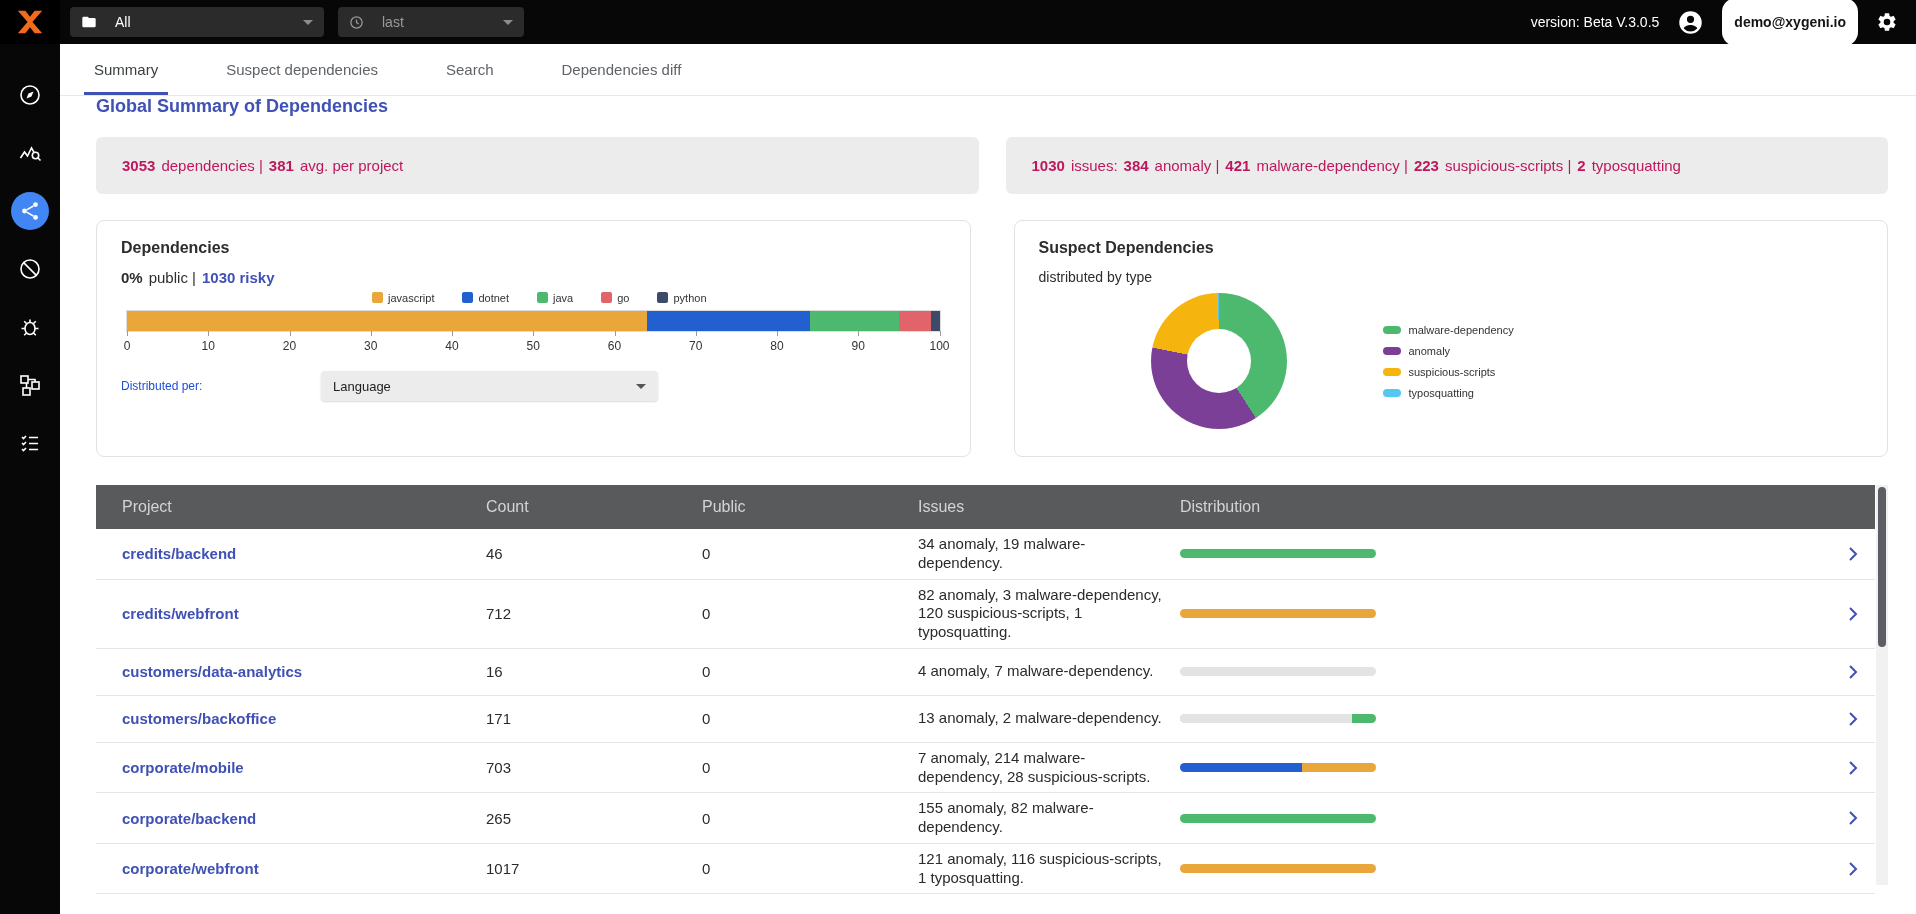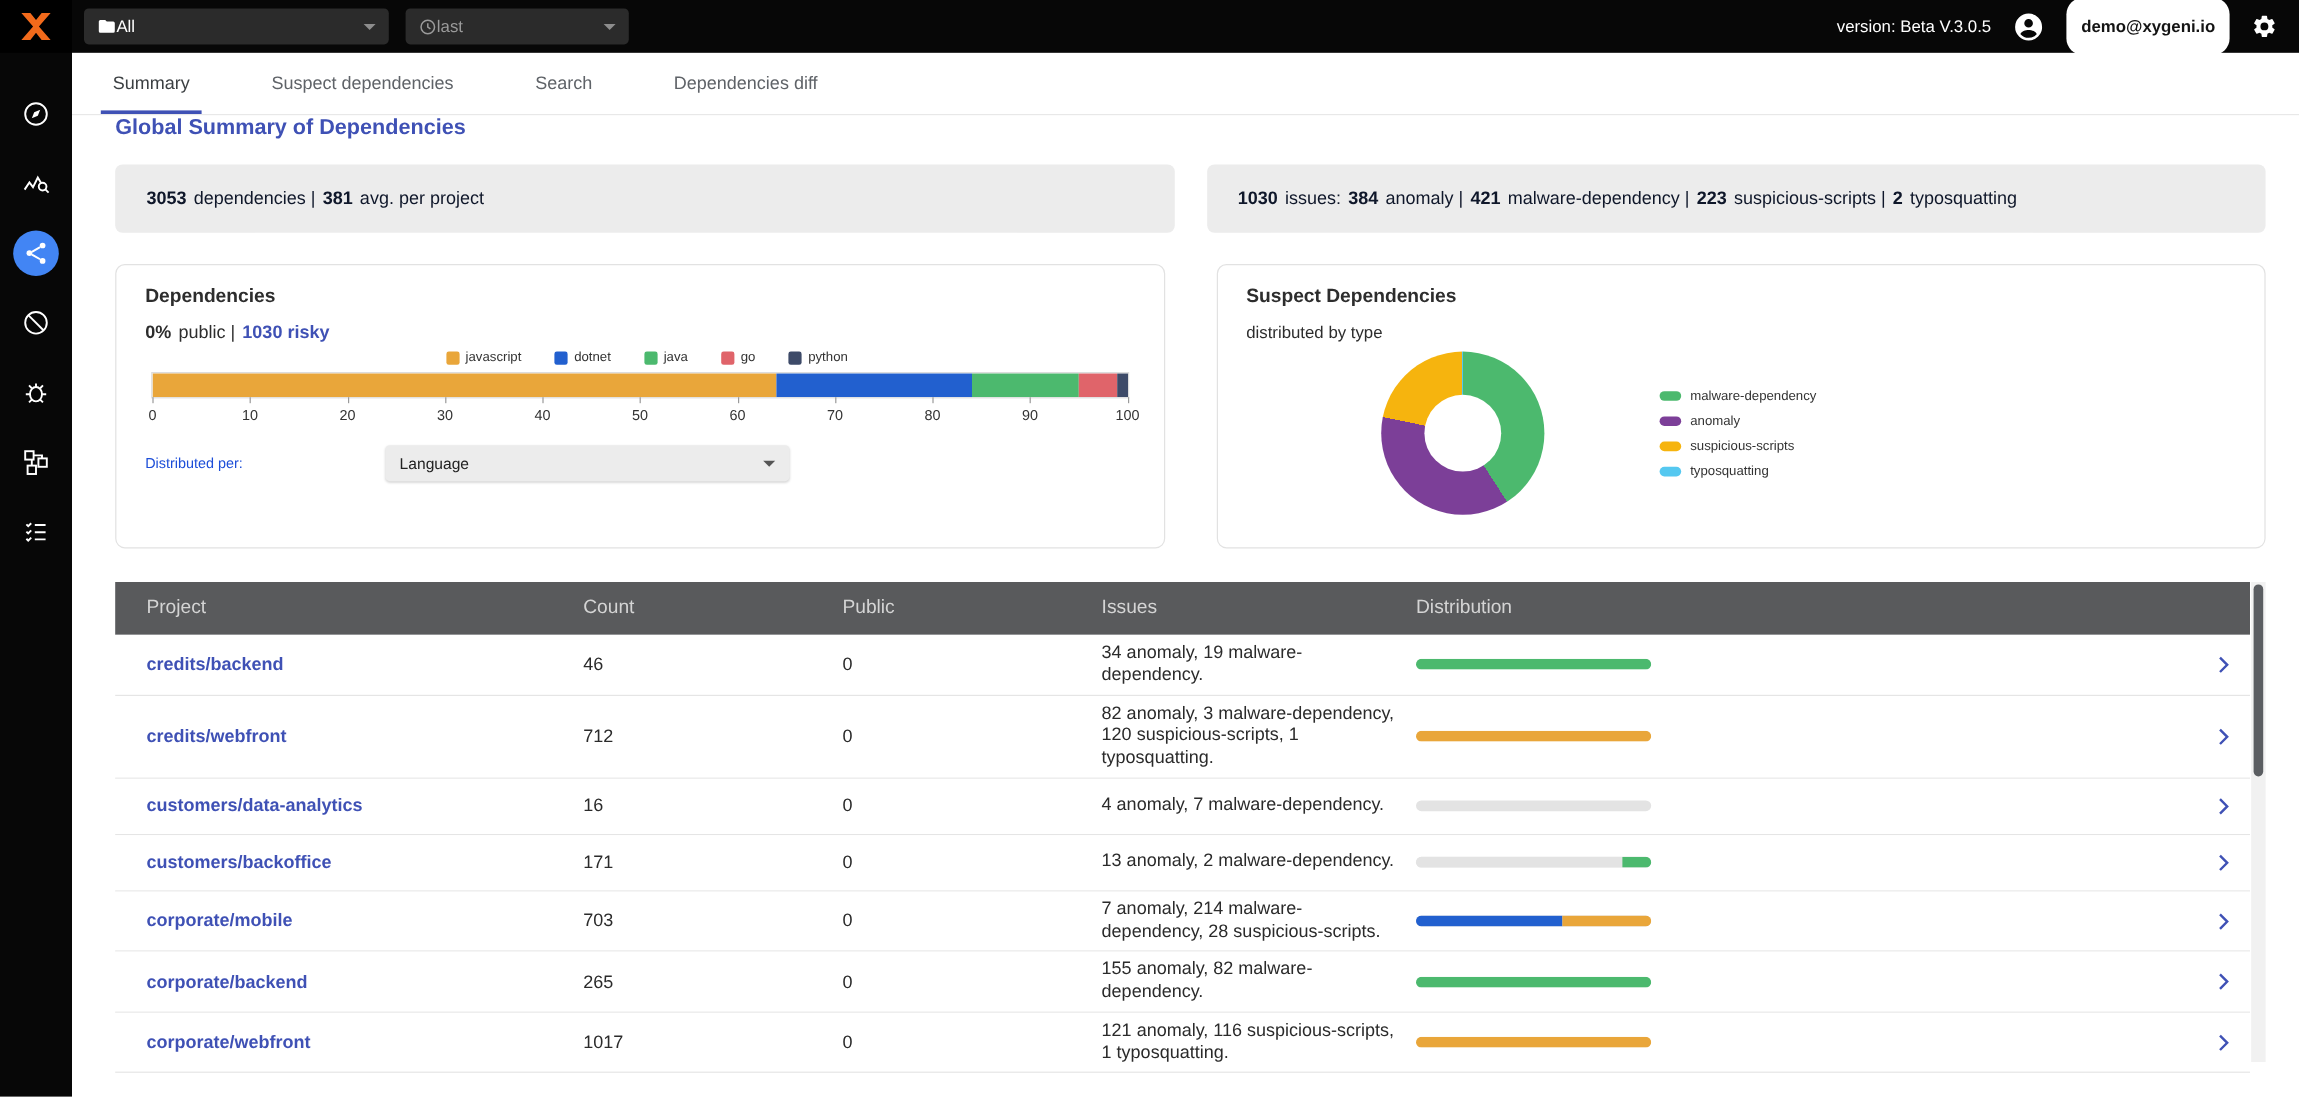--- a/index.html
+++ b/index.html
@@ -11,50 +11,50 @@
   }
   
   .sidebar { width:60px; background:#070707; flex-shrink:0; display:flex; flex-direction:column; align-items:center; }
   .logo-box { height:44px; width:100%; display:flex; align-items:center; justify-content:center; background:#000; }
   .side-icons { margin-top:32px; display:flex; flex-direction:column; gap:20px; align-items:center; }
   .side-item { width:38px; height:38px; border-radius:50%; display:flex; align-items:center; justify-content:center; cursor:pointer; }
   .side-item.active { background:#4285f4; }
   
   .main { flex:1; display:flex; flex-direction:column; min-width:0; }
   .topbar { height:44px; background:#070707; display:flex; align-items:center; padding:0 18px 0 10px; gap:14px; flex-shrink:0; }
-  .tb-dd { background:#2b2b2b; border-radius:4px; height:30px; display:flex; align-items:center; padding:0 11px; gap:0; cursor:pointer; }
+  .tb-dd { background:#2b2b2b; border-radius:4px; height:30px; display:flex; align-items:center; padding:0 11px; gap:18px; cursor:pointer; }
   .tb-dd.project { width:254px; }
   .tb-dd.time { width:186px; }
   .tb-dd .lbl { color:#fff; font-size:14px; }
   .tb-dd.time .lbl { color:#9a9a9a; }
   .caret { margin-left:auto; width:0; height:0; border-left:5px solid transparent; border-right:5px solid transparent; border-top:5px solid #8d8d8d; }
   .tb-right { margin-left:auto; display:flex; align-items:center; gap:18px; }
   .version { color:#fff; font-size:14px; }
   .email-pill { background:#fff; color:#141414; font-size:14px; font-weight:700; padding:16px 12px; border-radius:14px; cursor:pointer; }
   .iconbtn { display:flex; align-items:center; cursor:pointer; }
   
   .tabsbar { height:52px; border-bottom:1px solid #e8e8e8; display:flex; align-items:stretch; flex-shrink:0; }
   .tab { display:flex; align-items:center; padding:0 10px; margin:0 24px; font-size:15px; color:#5f6368; position:relative; cursor:pointer; white-space:nowrap; }
   .tab.active { color:#3c4043; }
   .tab.active::after { content:""; position:absolute; left:0; right:0; bottom:0; height:3px; background:#3f51b5; }
   
   .content { padding:0 28px 0 36px; flex:1; overflow:hidden; }
   .page-title { font-size:18px; font-weight:700; color:#3f51b5; }
   .cards { display:flex; gap:27px; margin-top:20px; }
-  .card { flex:1; background:#ececec; border-radius:6px; height:57px; display:flex; align-items:center; padding:0 26px; font-size:15px; color:#0f172a; gap:6px; white-space:nowrap; }
+  .card { flex:1; background:#ececec; border-radius:6px; height:57px; display:flex; align-items:center; padding:0 26px; font-size:15px; color:#be185d; gap:6px; white-space:nowrap; }
   .card .num { font-weight:700; }
   
   .panels { display:flex; gap:43px; margin-top:26px; }
   .panel { flex:1; border:1px solid #e2e2e2; border-radius:8px; height:237px; padding:18px 24px; background:#fff; }
   .panel-title { font-size:16px; font-weight:700; color:#2d2d2d; }
   .dep-sub { margin-top:12px; font-size:15px; color:#2d2d2d; display:flex; gap:6px; align-items:baseline; }
   .dep-sub .pct { font-weight:700; }
   .risky-link { color:#3f51b5; font-weight:700; cursor:pointer; }
   .bar-legend { display:flex; justify-content:center; gap:16px; margin-top:6px; }
-  .bl-item { display:flex; align-items:flex-end; gap:5px; font-size:11px; color:#333;padding-left:12px; }
+  .bl-item { display:flex; align-items:flex-start; gap:5px; font-size:11px; color:#333;padding-left:12px; }
   .bl-swatch { width:11px; height:11px; border-radius:2px; }
   .stacked-bar { margin:7px 6px 0; height:20px; display:flex; overflow:hidden; outline:1px solid #dcdcdc; }
   .bar-seg-h { height:100%; }
   .bar-axis { position:relative; height:28px; margin:0 6px; }
   .tick { position:absolute; top:0; width:1px; height:5px; background:#9a9a9a; }
   .tick-label { position:absolute; top:8px; transform:translateX(-50%); font-size:12px; color:#333; }
   .dep-footer { display:flex; align-items:center; margin-top:12px; }
   .dist-label { font-size:12px; color:#1d4ed8; width:200px; }
   .lang-dd { width:337px; height:30px; background:#ececec; border-radius:4px; display:flex; align-items:center; padding:0 12px; font-size:13px; color:#222; cursor:pointer; box-shadow:0 1px 2px rgba(0,0,0,0.15); }
   .suspect-sub { margin-top:12px; font-size:14px; color:#2d2d2d; }

